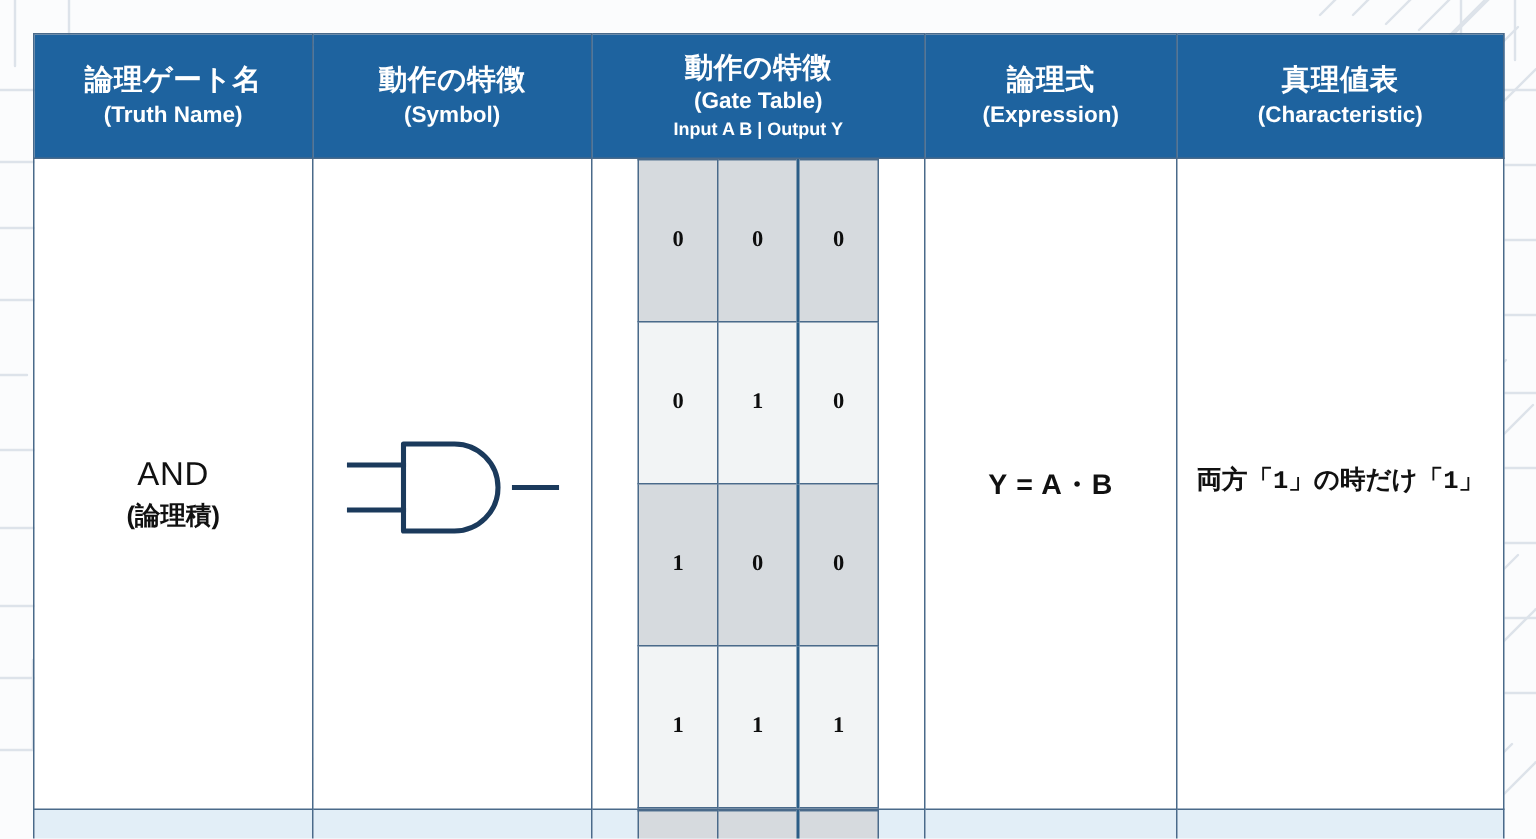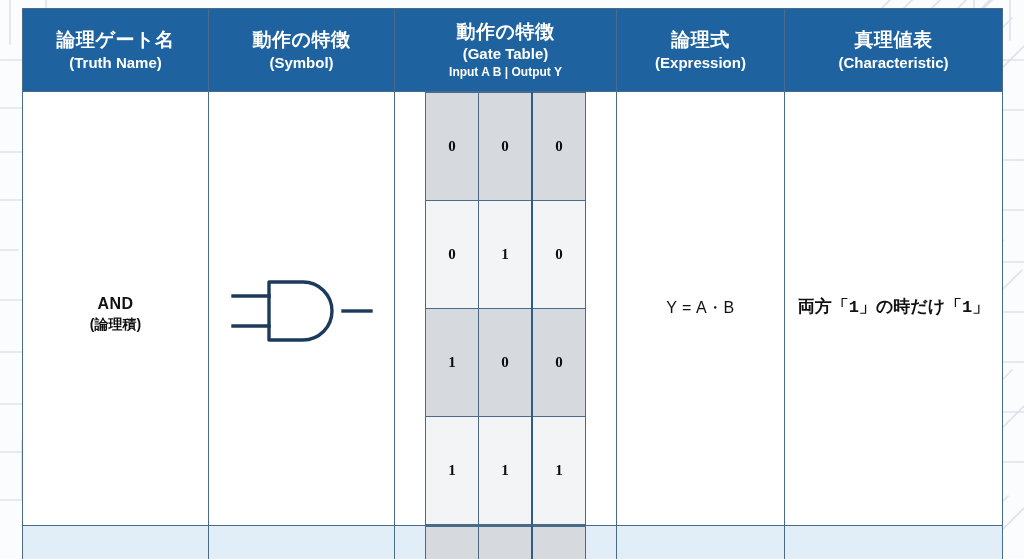--- a/index.html
+++ b/index.html
@@ -22,21 +22,21 @@
     width: 1024px;
     height: 559px;
     z-index: 0;
     pointer-events: none;
   }
 
   
   #gate-table-wrap {
     position: absolute;
     left: 22px;
-    top: 8px;
+    top: 22px;
     width: 980px;
     height: 515px;
     z-index: 2;
   }
   table.gate-table {
     width: 980px;
     height: 515px;
     border-collapse: collapse;
     table-layout: fixed;
     background: transparent;
@@ -84,29 +84,29 @@
   
   col.c-name  { width: 186px; }
   col.c-sym   { width: 186px; }
   col.c-truth { width: 222px; }
   col.c-expr  { width: 168px; }
   col.c-char  { width: 218px; }
 
   
   .gate-name-en {
     display: block;
-    font-size: 16px;
-    font-weight: bold;
+    font-size: 22px;
+    font-weight: normal;
     color: #111111;
     letter-spacing: 0.5px;
     margin-top: 12px;
   }
   .gate-name-jp {
     display: block;
-    font-size: 14px;
+    font-size: 17px;
     font-weight: bold;
     color: #111111;
     margin-top: 3px;
   }
 
   
   .sym-cell { line-height: 0; }
   .sym-cell svg { display: inline-block; vertical-align: middle; }
 
   
@@ -128,22 +128,22 @@
     vertical-align: middle;
     line-height: 1;
     padding: 0;
   }
   .tt tr.tt-shade td { background: #d6dade; }
   .tt tr.tt-plain td { background: #f2f4f5; }
   .tt td.tt-out { border-left: 2px solid #2b5d86; }
 
   
   .expr {
-    font-size: 16px;
-    font-weight: normal;
+    font-size: 19px;
+    font-weight: bold;
     color: #111111;
     letter-spacing: 0.5px;
     white-space: nowrap;
   }
 
   
   .charac {
     font-size: 17px;
     font-weight: bold;
     color: #111111;

